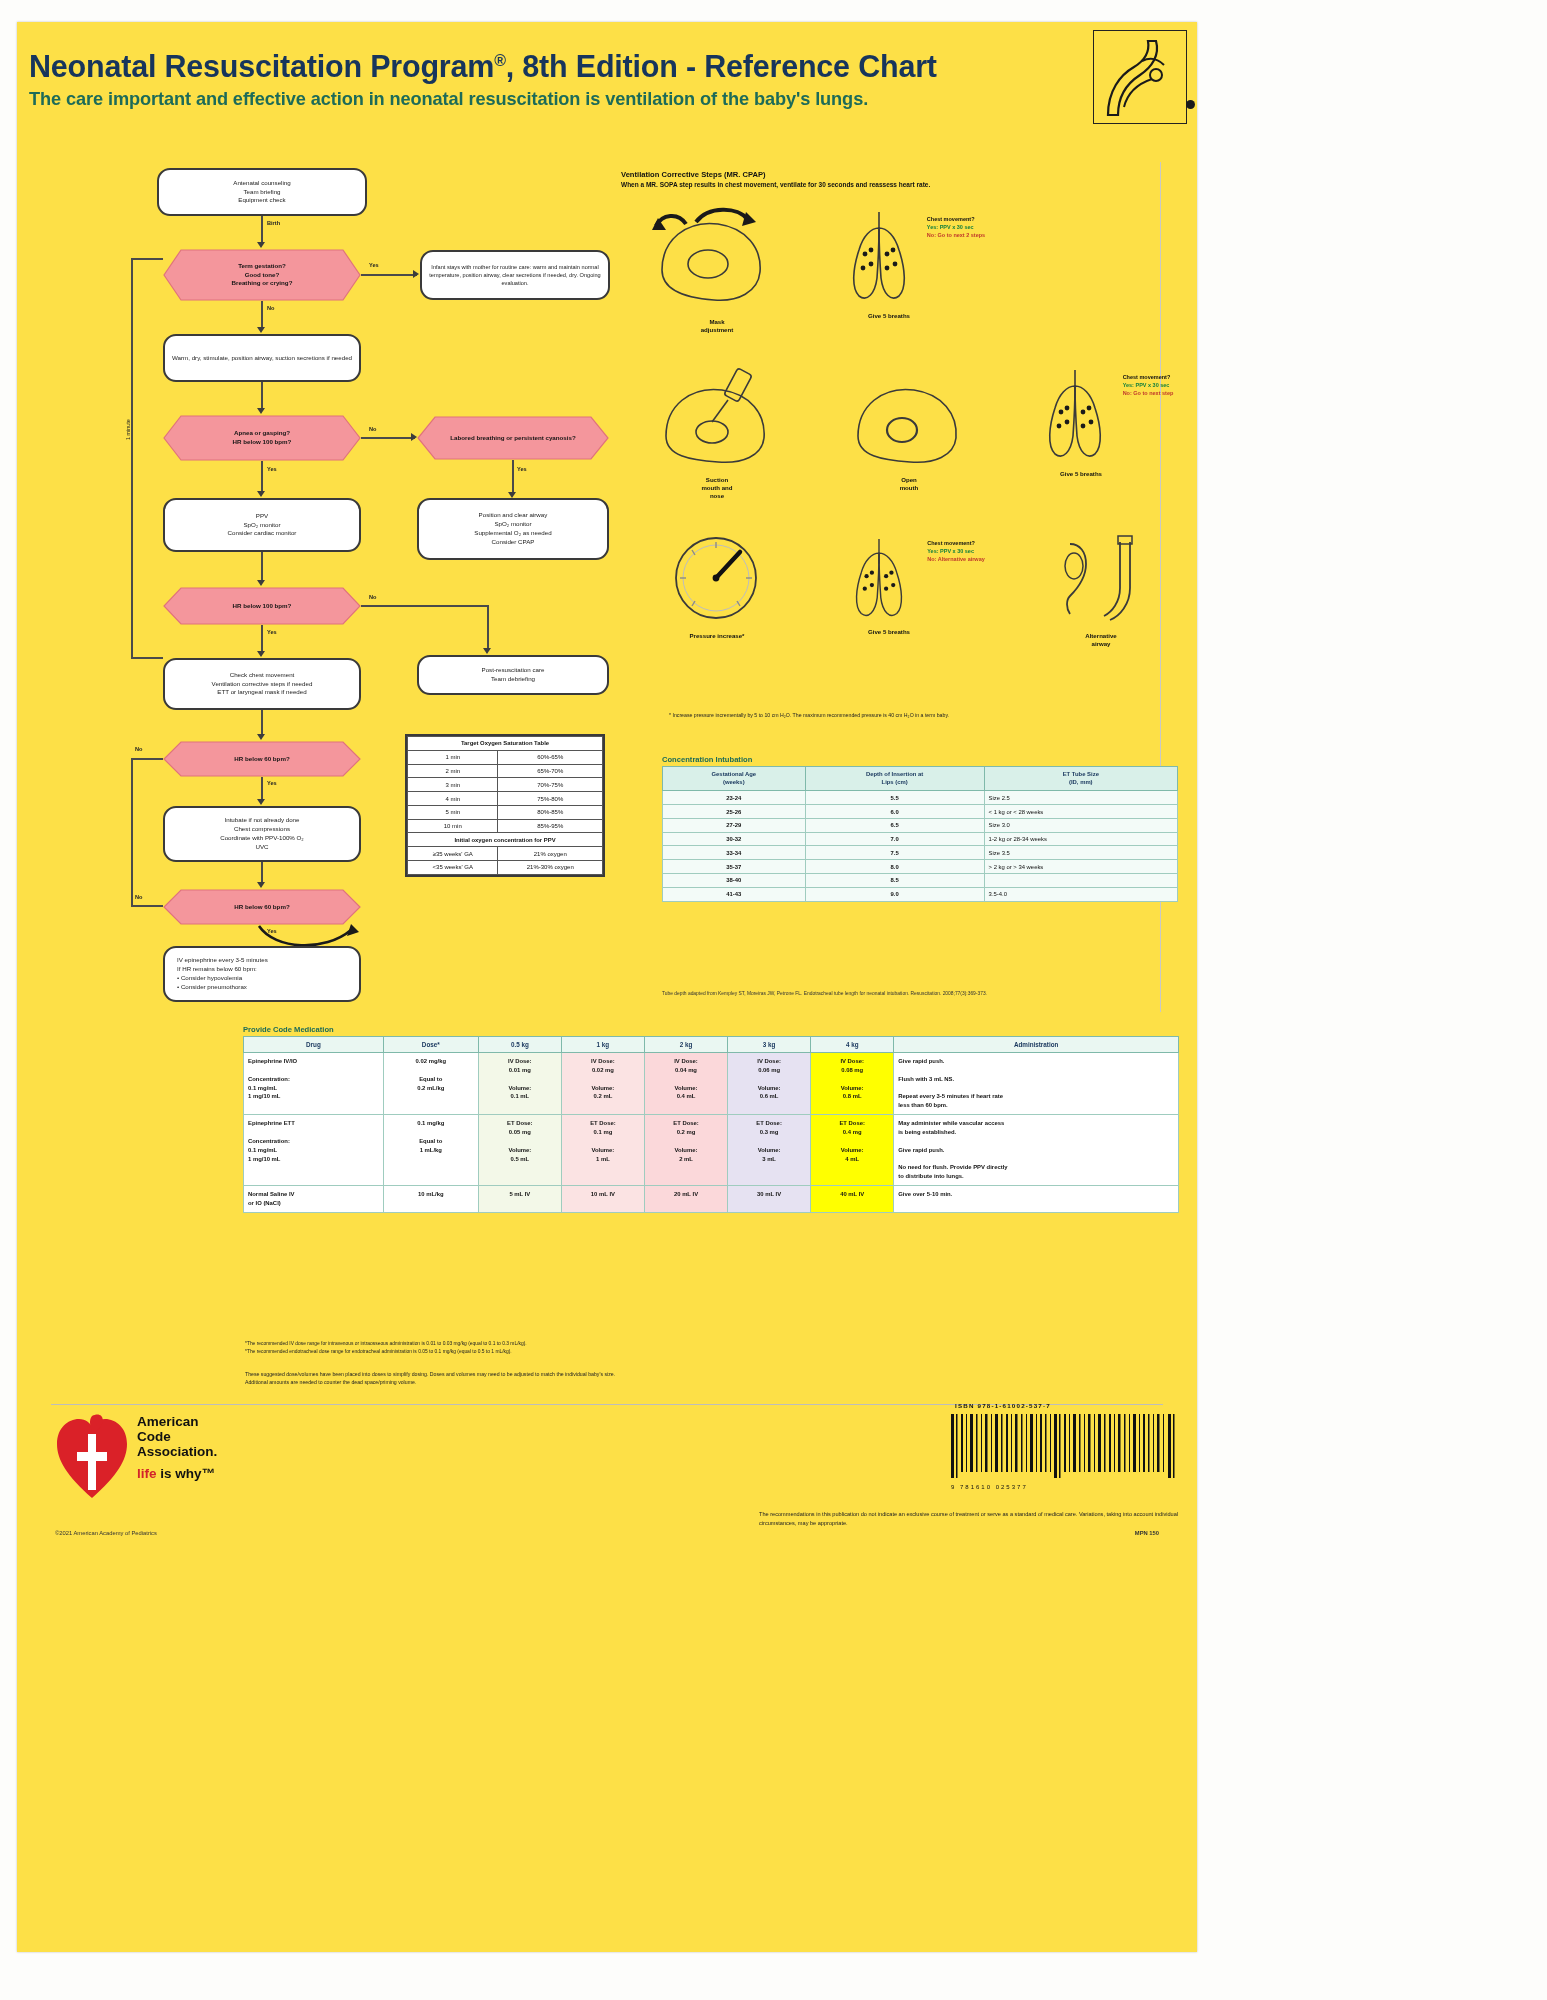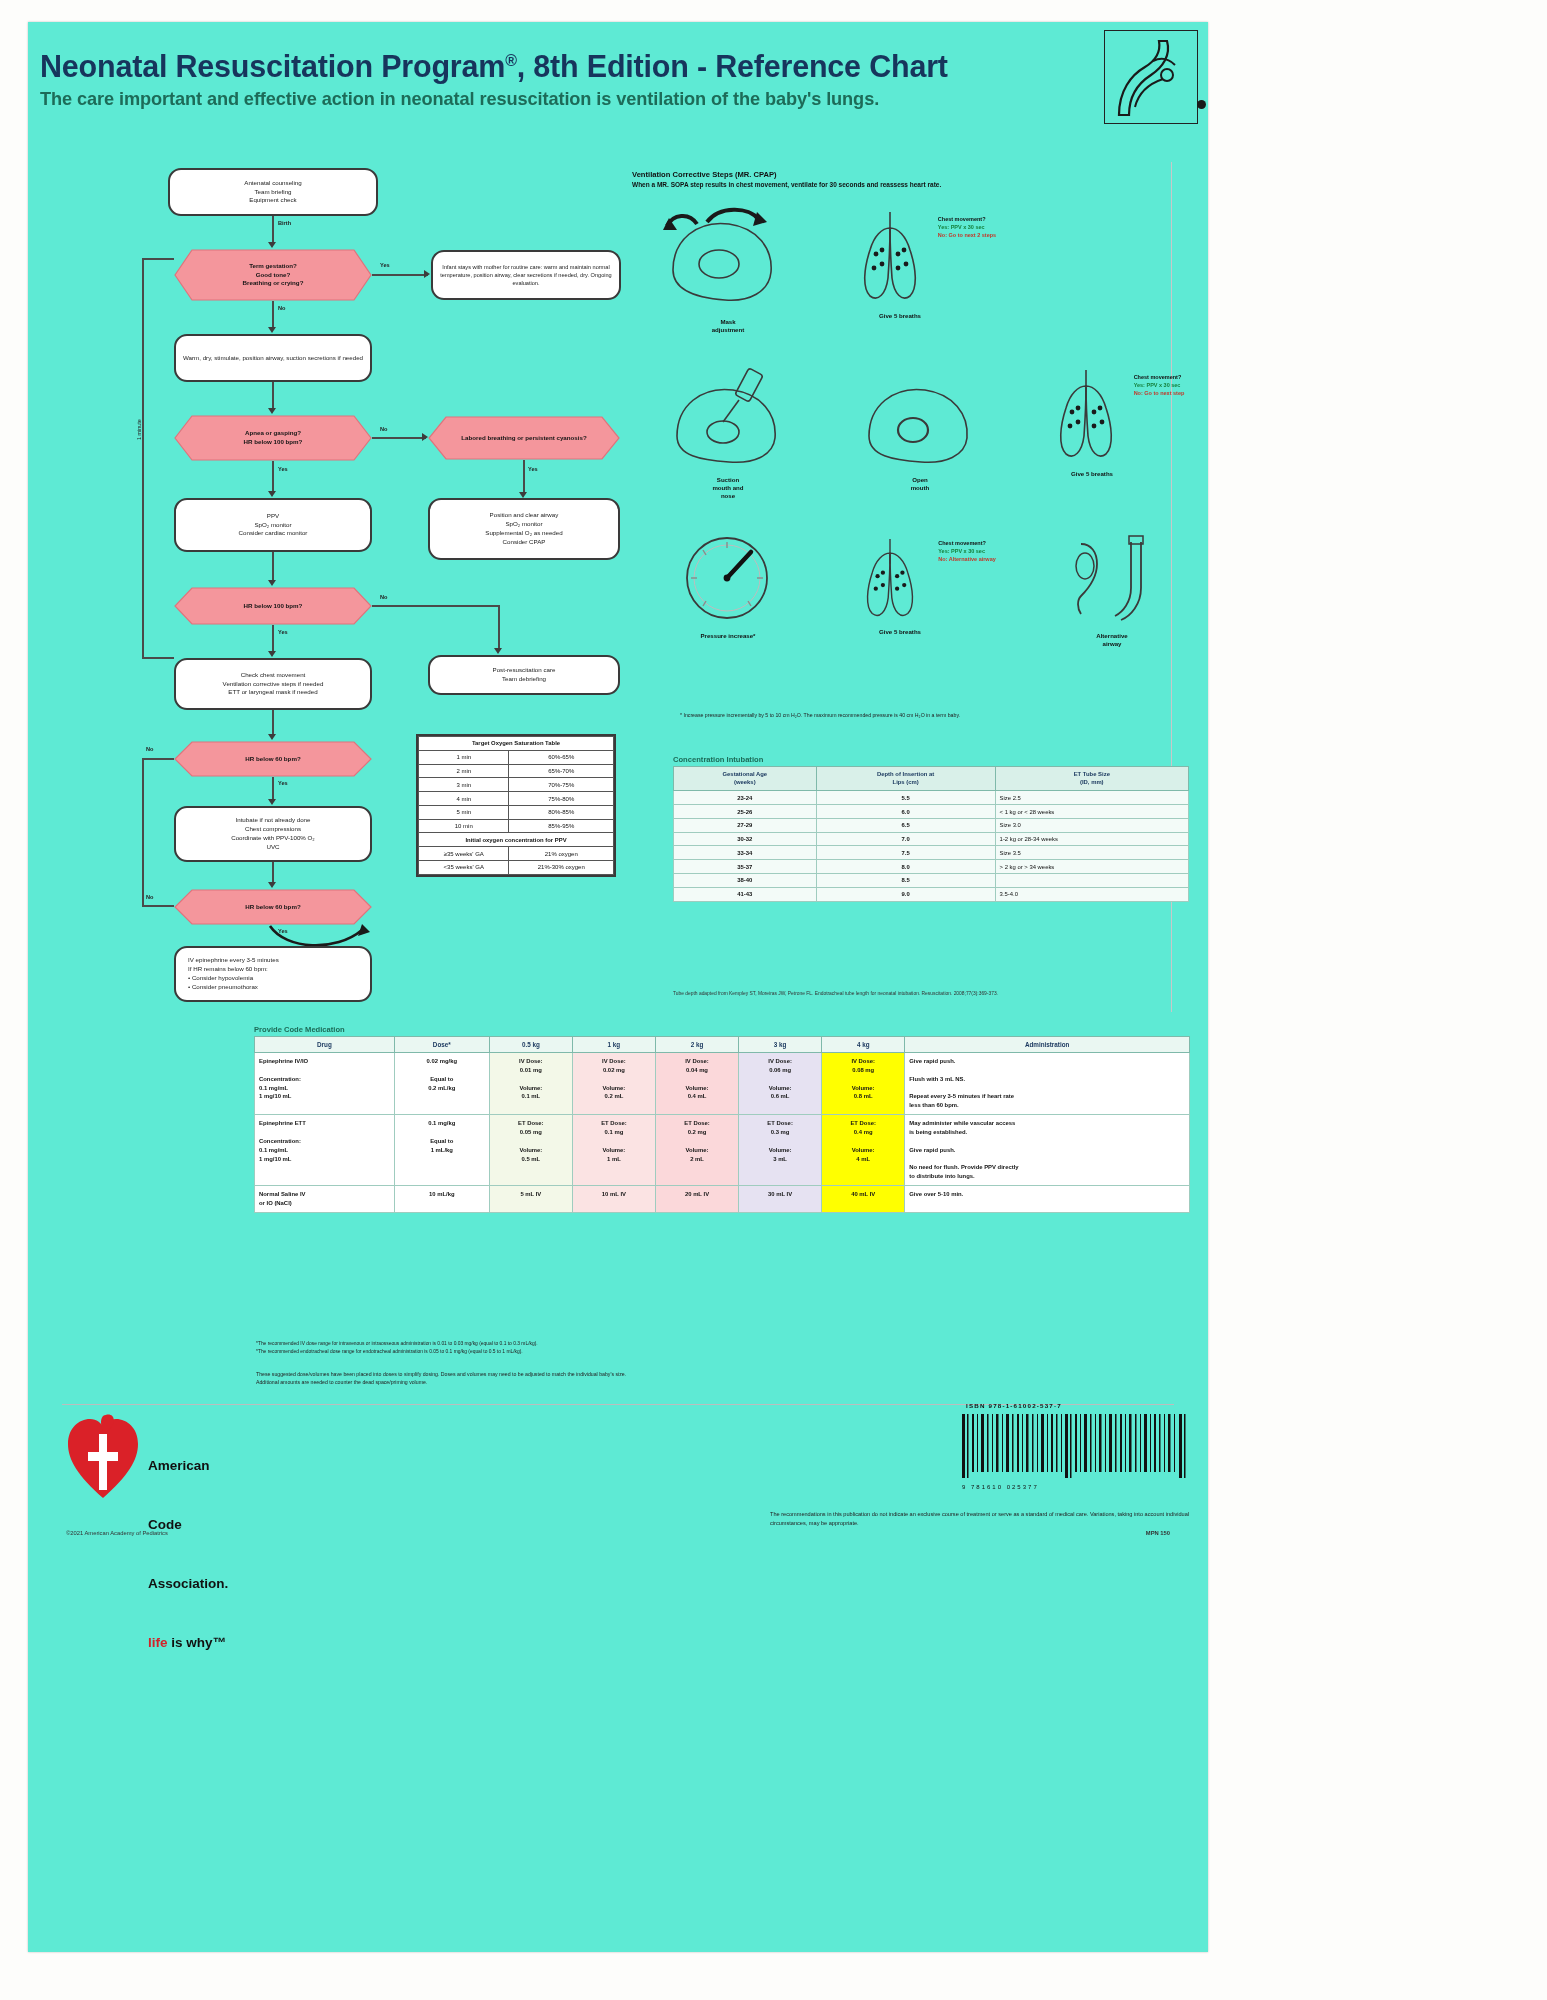--- a/index.html
+++ b/index.html
@@ -1,18 +1,18 @@
 <!DOCTYPE html>
 <html><head>
 <meta charset="utf-8">
 <style>
   html,body{margin:0;padding:0;background:#9a9a9a;}
   body{font-family:"Liberation Sans",sans-serif;}
   .page{position:relative;width:1547px;height:2000px;background:#fdfdfb;overflow:hidden;}
-  .sheet{position:absolute;left:28px;top:22px;width:1180px;height:1930px;background:#5eead4;box-shadow:0 0 2px rgba(0,0,0,.25);}
+  .sheet{position:absolute;left:17px;top:22px;width:1180px;height:1930px;background:#fde047;box-shadow:0 0 2px rgba(0,0,0,.25);}
 
   
   .hdr{position:absolute;left:12px;top:28px;width:1060px;}
   .hdr h1{margin:0;font-size:30.5px;line-height:1.05;font-weight:bold;color:#17355c;letter-spacing:-.2px;}
   .hdr h1 sup{font-size:16px;vertical-align:super;}
   .hdr h2{margin:7px 0 0 0;font-size:18.2px;line-height:1.1;font-weight:bold;color:#1d6b58;letter-spacing:-.1px;}
   .logobox{position:absolute;right:10px;top:8px;width:92px;height:92px;border:1.6px solid #222;}
   .logobox svg{display:block;}
   .logodot{position:absolute;right:2px;top:78px;width:9px;height:9px;border-radius:50%;background:#1a1a1a;}
 
@@ -75,21 +75,21 @@
   .c3{background:#e6e2f2;} .c4{background:#ffff00;} .cw{background:#ffffff;}
   .h05{background:#f3f8e8;} .h1{background:#fbe3e3;} .h2{background:#fbd8da;}
   .h3{background:#e6e2f2;} .h4{background:#ffff00;}
   .medfn{position:absolute;left:228px;top:1318px;width:930px;font-size:4.9px;line-height:1.6;color:#222;}
   .medfn2{position:absolute;left:228px;top:1348px;width:930px;font-size:5.2px;line-height:1.6;color:#222;}
 
   
   .ftline{position:absolute;left:34px;top:1382px;width:1112px;height:1px;background:#bdbdbd;}
   .aha{position:absolute;left:38px;top:1392px;display:flex;align-items:flex-start;}
   .aha .txt{margin-left:8px;}
-  .aha .txt div{font-size:13.5px;font-weight:bold;color:#111;line-height:1.12;margin-top:44px;}
+  .aha .txt div{font-size:13.5px;font-weight:bold;color:#111;line-height:1.12;}
   .aha .why{margin-top:7px;font-size:10.5px;font-weight:bold;color:#111;}
   .aha .why b{color:#d2232a;}
   .copy{position:absolute;left:38px;top:1508px;font-size:5.8px;color:#333;}
   .aap{position:absolute;left:392px;top:1404px;display:flex;align-items:center;}
   .aap .t{font-size:19px;color:#111;line-height:1.1;font-family:"Liberation Serif",serif;font-style:italic;}
   .aap .t2{font-size:5.7px;letter-spacing:.4px;font-weight:bold;color:#222;margin-top:5px;font-family:"Liberation Sans",sans-serif;font-style:normal;}
   .aapseal{margin-left:20px;}
   .mpn{position:absolute;right:38px;top:1508px;font-size:5.8px;font-weight:bold;color:#333;}
   .isbnrow{position:absolute;left:938px;top:1380px;font-size:6.2px;letter-spacing:1.2px;font-weight:bold;color:#111;}
   .barcode{position:absolute;left:934px;top:1392px;}

